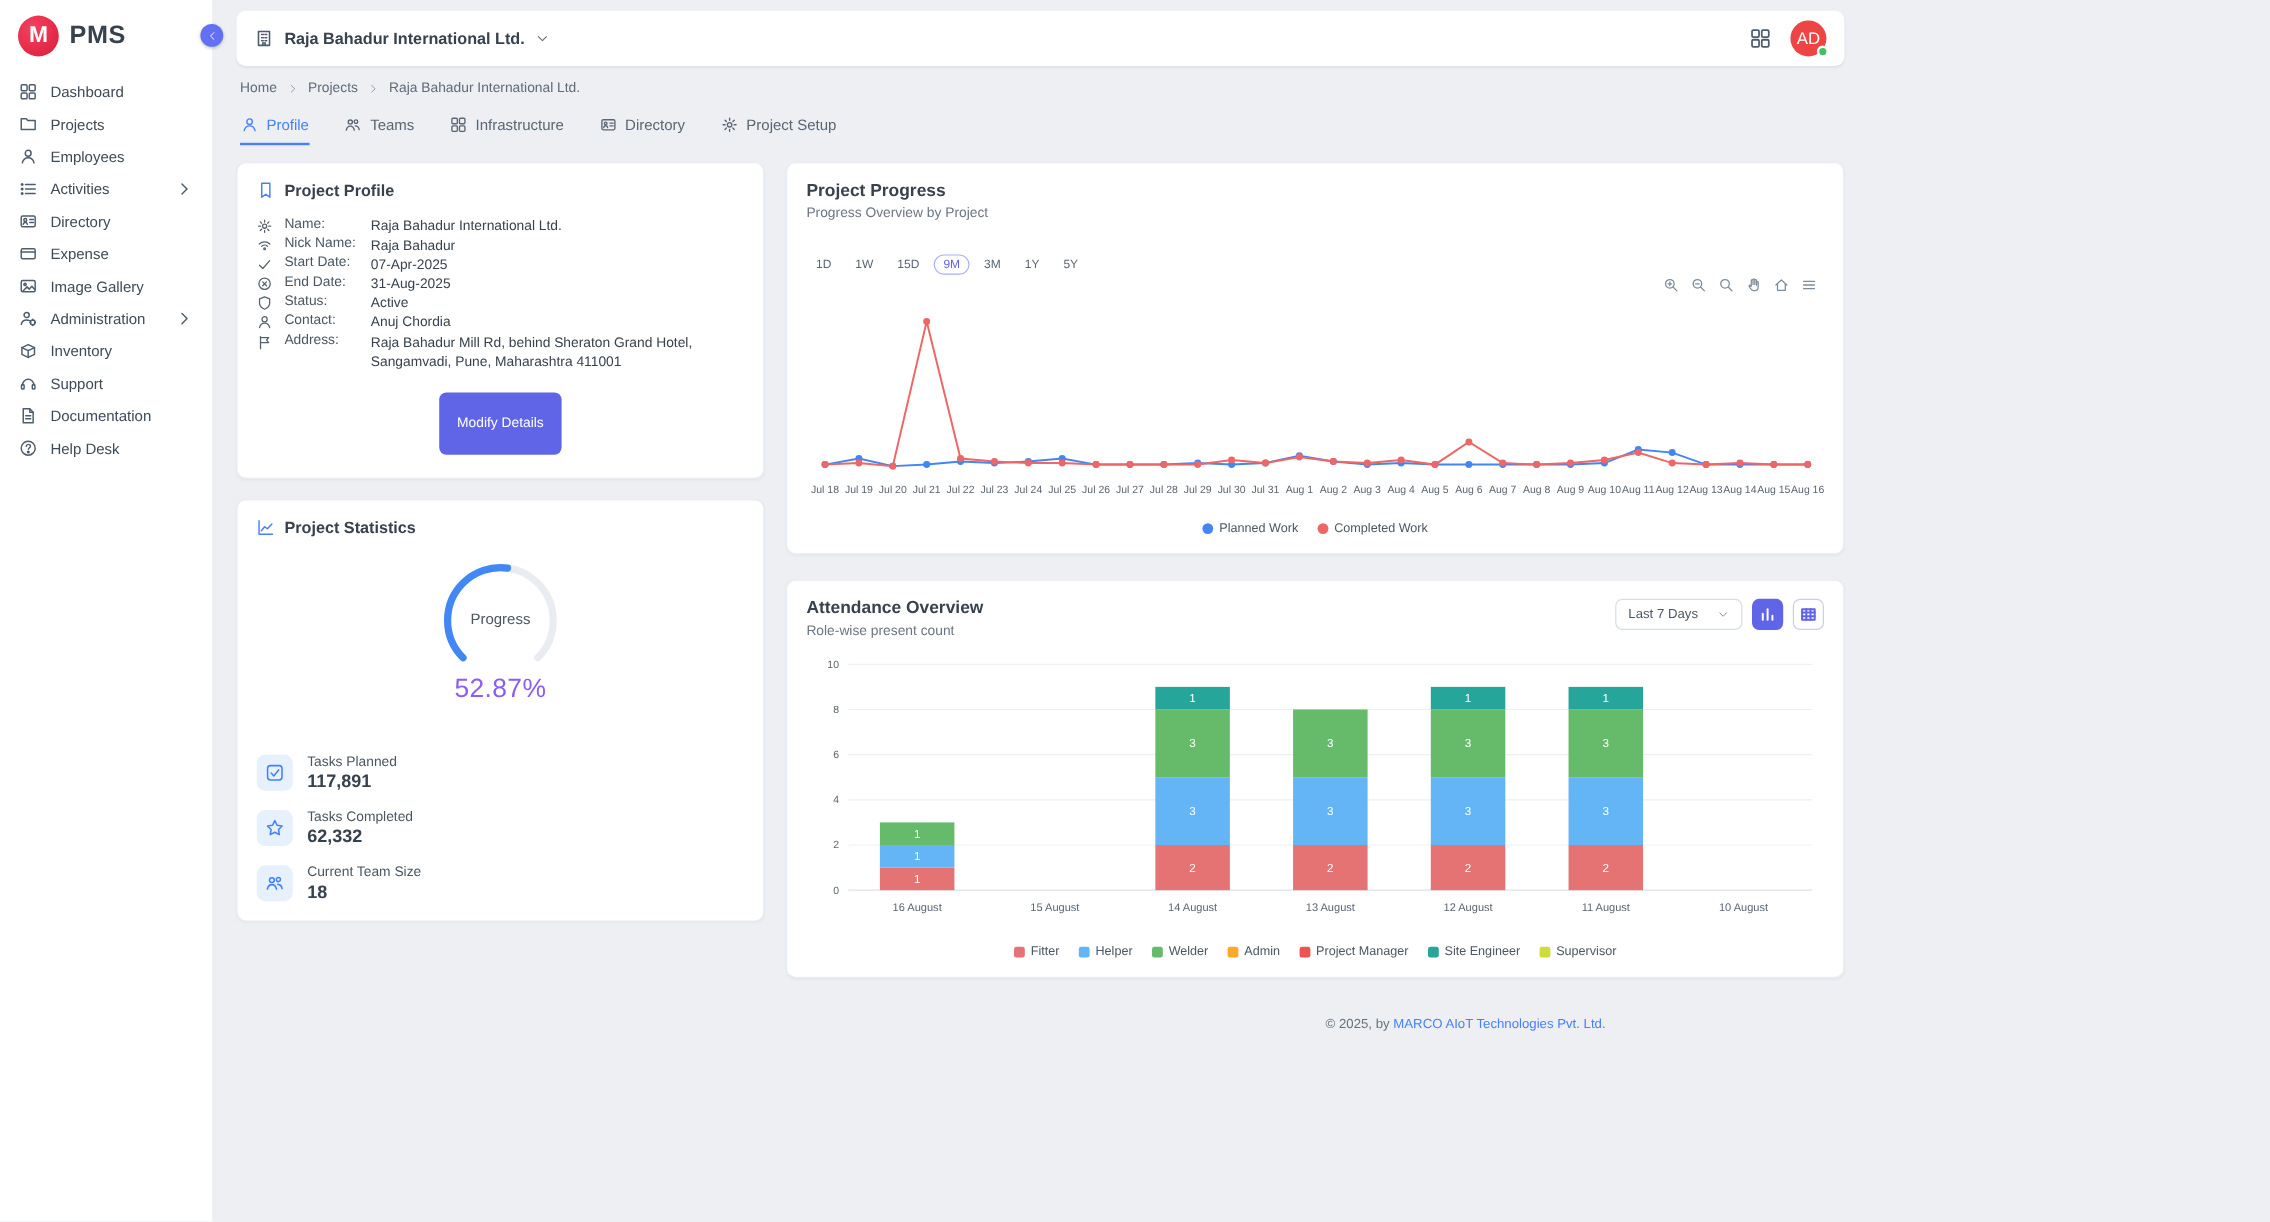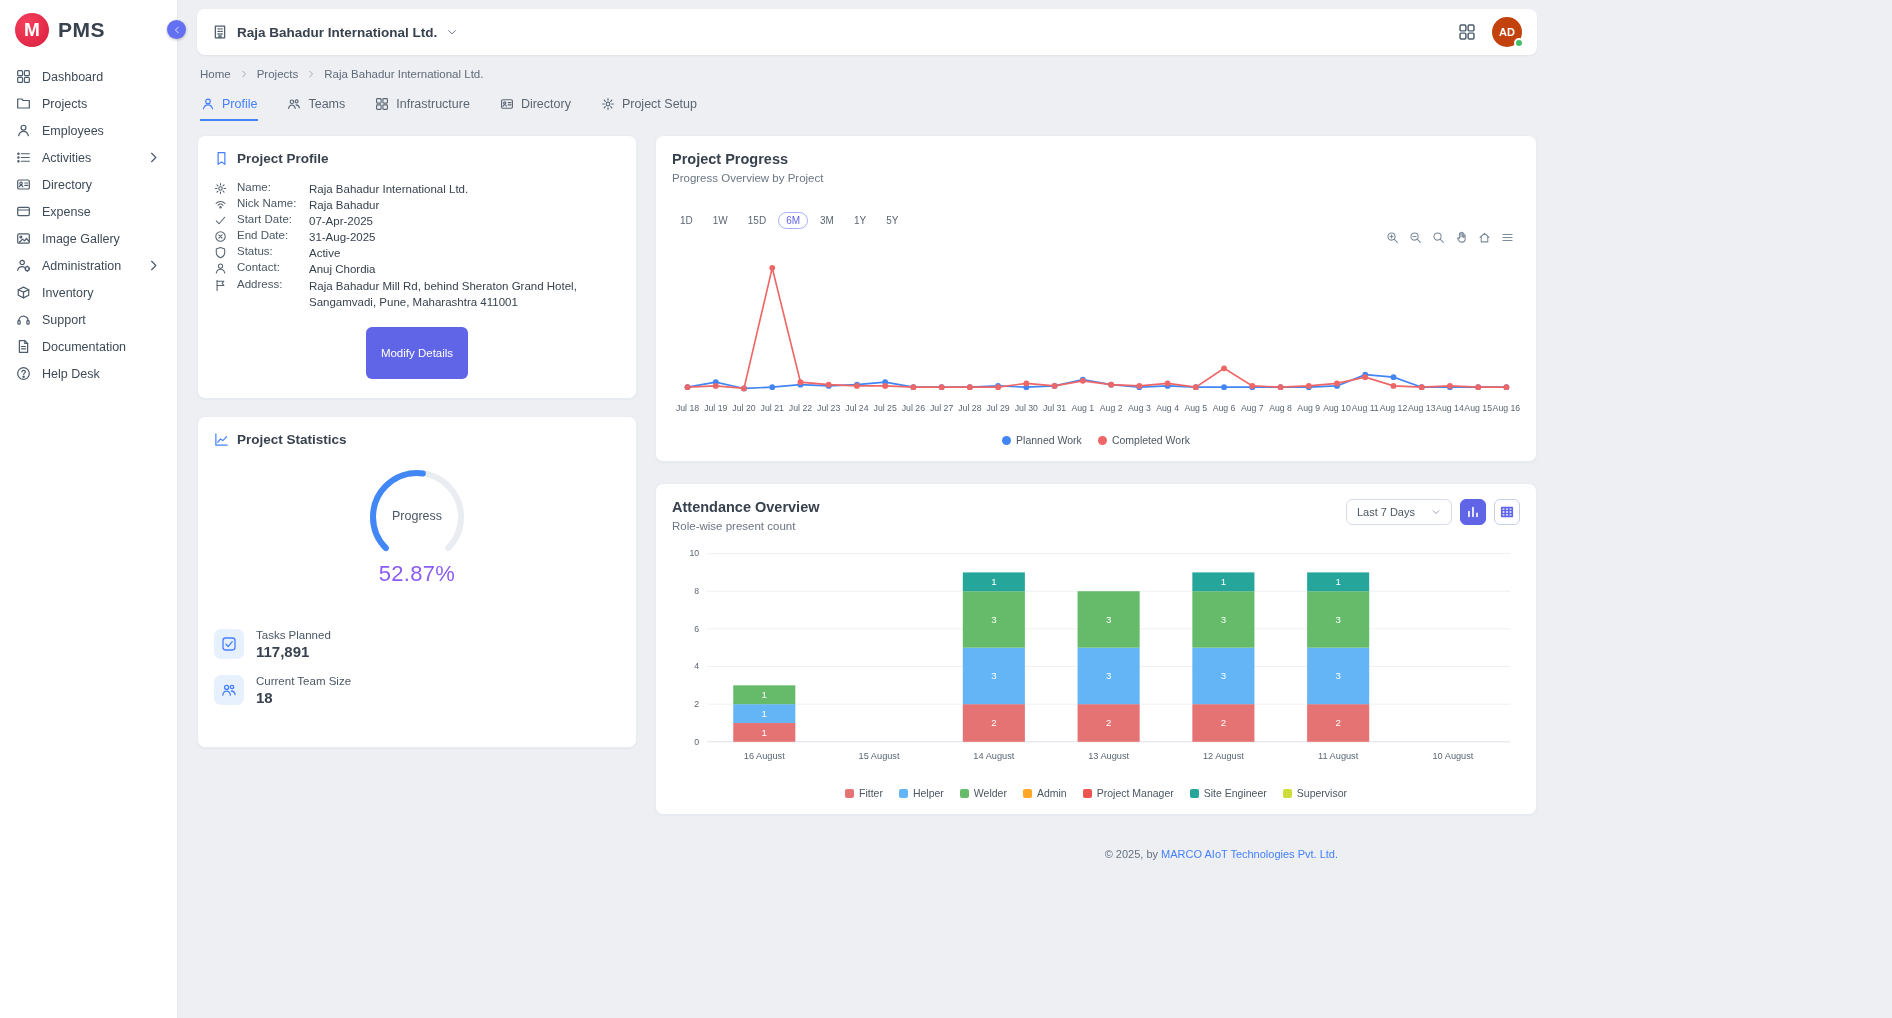--- a/index.html
+++ b/index.html
@@ -22,21 +22,21 @@
   .icon svg{width:100%;height:100%;fill:none;stroke:currentColor;stroke-width:1.3;stroke-linecap:round;stroke-linejoin:round}
   
   .main{width:1378px;flex:none;padding:9px 19px 0;display:flex;flex-direction:column}
   .topbar{background:#fff;border-radius:8px;height:46px;display:flex;align-items:center;justify-content:space-between;padding:0 15px;box-shadow:0 1px 2px rgba(25,39,60,.06)}
   .topbar-left{display:flex;align-items:center;gap:9px;cursor:pointer}
   .topbar-left .icon{width:16px;height:16px;color:#4d5d6d}
   .company-name{font-size:13.5px;font-weight:bold;color:#37424e}
   .topbar-left .chev{width:12px;height:12px;color:#66727f}
   .topbar-right{display:flex;align-items:center;gap:16px}
   .topbar-right .apps{width:18px;height:18px;color:#4d5d6d;cursor:pointer}
-  .avatar{width:30px;height:30px;border-radius:50%;background:#c2410c;color:#fff;font-size:11px;font-weight:bold;display:flex;align-items:center;justify-content:center;position:relative;cursor:pointer}
+  .avatar{width:30px;height:30px;border-radius:50%;background:#ef4444;color:#fff;font-size:14px;font-weight:normal;display:flex;align-items:center;justify-content:center;position:relative;cursor:pointer}
   .avatar .dot{position:absolute;right:-2px;bottom:-1px;width:10px;height:10px;border-radius:50%;background:#43c064;border:2px solid #fff}
   .breadcrumb{display:flex;align-items:center;gap:8px;padding:13px 3px 0;font-size:11.5px;color:#5f6b79}
   .crumb-sep{width:10px;height:10px;color:#8b98a7}
   .tabs{display:flex;gap:28px;padding:8px 3px 0}
   .tab{display:flex;align-items:center;gap:7px;font-size:12.5px;color:#5a6673;padding:9px 1px 8px;cursor:pointer;border-bottom:2px solid transparent}
   .tab .icon{width:14px;height:14px}
   .tab.active{color:#4680ff;border-bottom-color:#4680ff}
   
   .content{display:flex;gap:18px;margin-top:14px}
   .col-left{width:440px;flex:none;display:flex;flex-direction:column;gap:17px}
@@ -453,20 +453,33 @@
                 </span>
        <span>
          <div class="stat-label">Tasks Planned</div>
          <div class="stat-value">117,891</div>
        </span>
      </div>
               <div class="stat-item">
        <span class="stat-ic">
                   <span class="icon">
                     <svg viewBox="0 0 16 16">
+                      <path d="M8 1.9l1.9 3.8 4.2.6-3 3 .7 4.2L8 11.5l-3.8 2 .7-4.2-3-3 4.2-.6z"></path>
+                    </svg>
+                  </span>
+                </span>
+       <span>
+         <div class="stat-label">Tasks Completed</div>
+         <div class="stat-value">62,332</div>
+       </span>
+     </div>
+              <div class="stat-item">
+       <span class="stat-ic">
+                  <span class="icon">
+                    <svg viewBox="0 0 16 16">
                       <circle cx="5.6" cy="5.4" r="2"></circle>
                       <path d="M1.8 13c.5-2.5 2-3.8 3.8-3.8S8.9 10.5 9.4 13"></path>
                       <circle cx="11" cy="5" r="1.7"></circle>
                       <path d="M10.4 9c2 .1 3.3 1.3 3.7 3.5"></path>
                     </svg>
                   </span>
                 </span>
        <span>
          <div class="stat-label">Current Team Size</div>
          <div class="stat-value">18</div>
@@ -477,21 +490,21 @@
       </div>
 
       <div class="col-right">
         <section class="card">
           <div class="card-title big">Project Progress</div>
           <div class="card-sub">Progress Overview by Project</div>
           <div class="range-row" id="range-row">
               <span class="range-btn">1D</span>
               <span class="range-btn">1W</span>
               <span class="range-btn">15D</span>
-              <span class="range-btn active">6M</span>
+              <span class="range-btn active">9M</span>
               <span class="range-btn">3M</span>
               <span class="range-btn">1Y</span>
               <span class="range-btn">5Y</span>
             </div>
           <div class="chart-toolbar" id="chart-toolbar">
               <span class="icon">
                 <svg viewBox="0 0 16 16">
                   <circle cx="6.8" cy="6.8" r="4.4"></circle>
                   <path d="M10 10l4 4M4.9 6.8h3.8M6.8 4.9v3.8"></path>
                 </svg>

